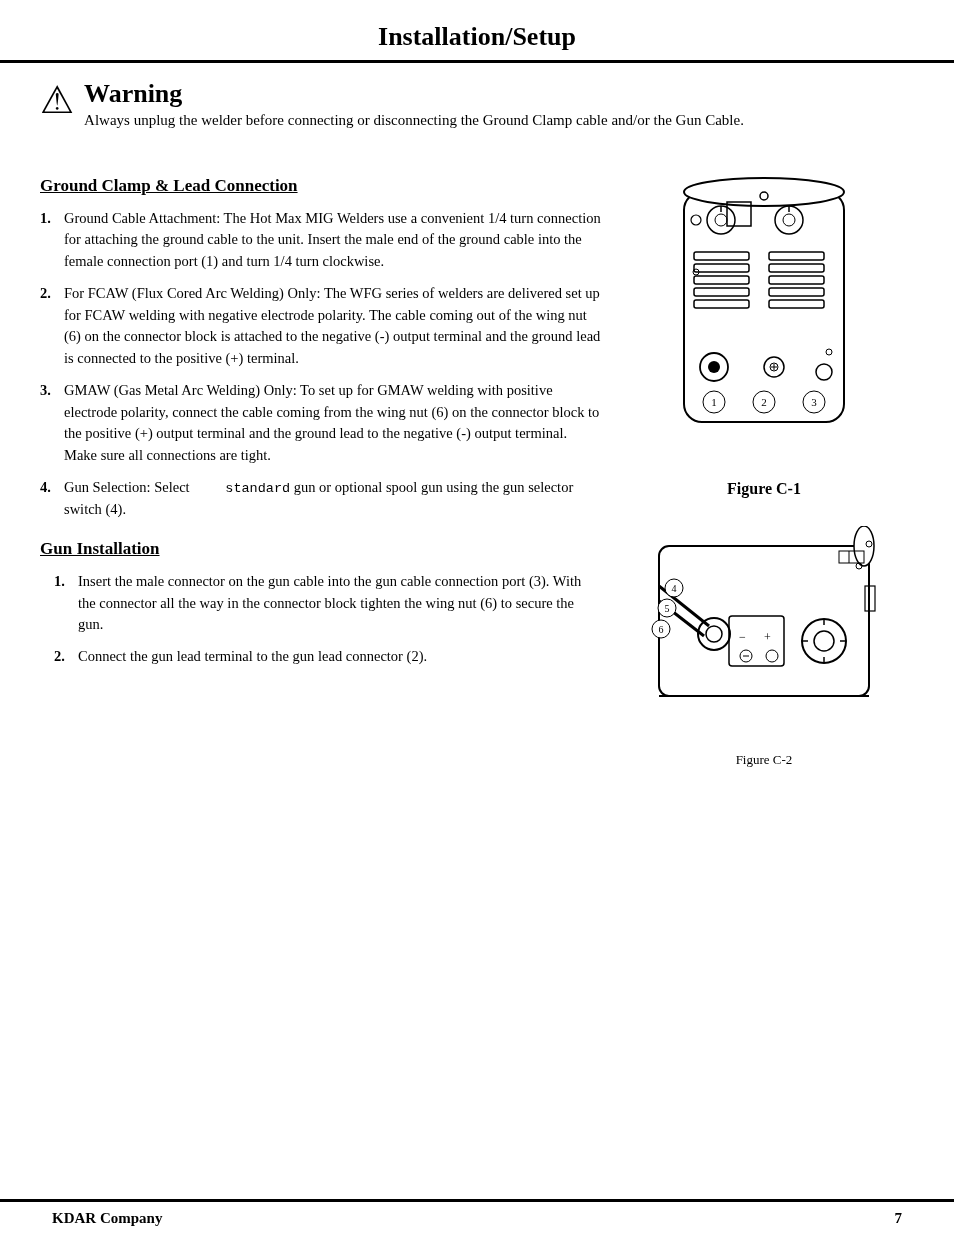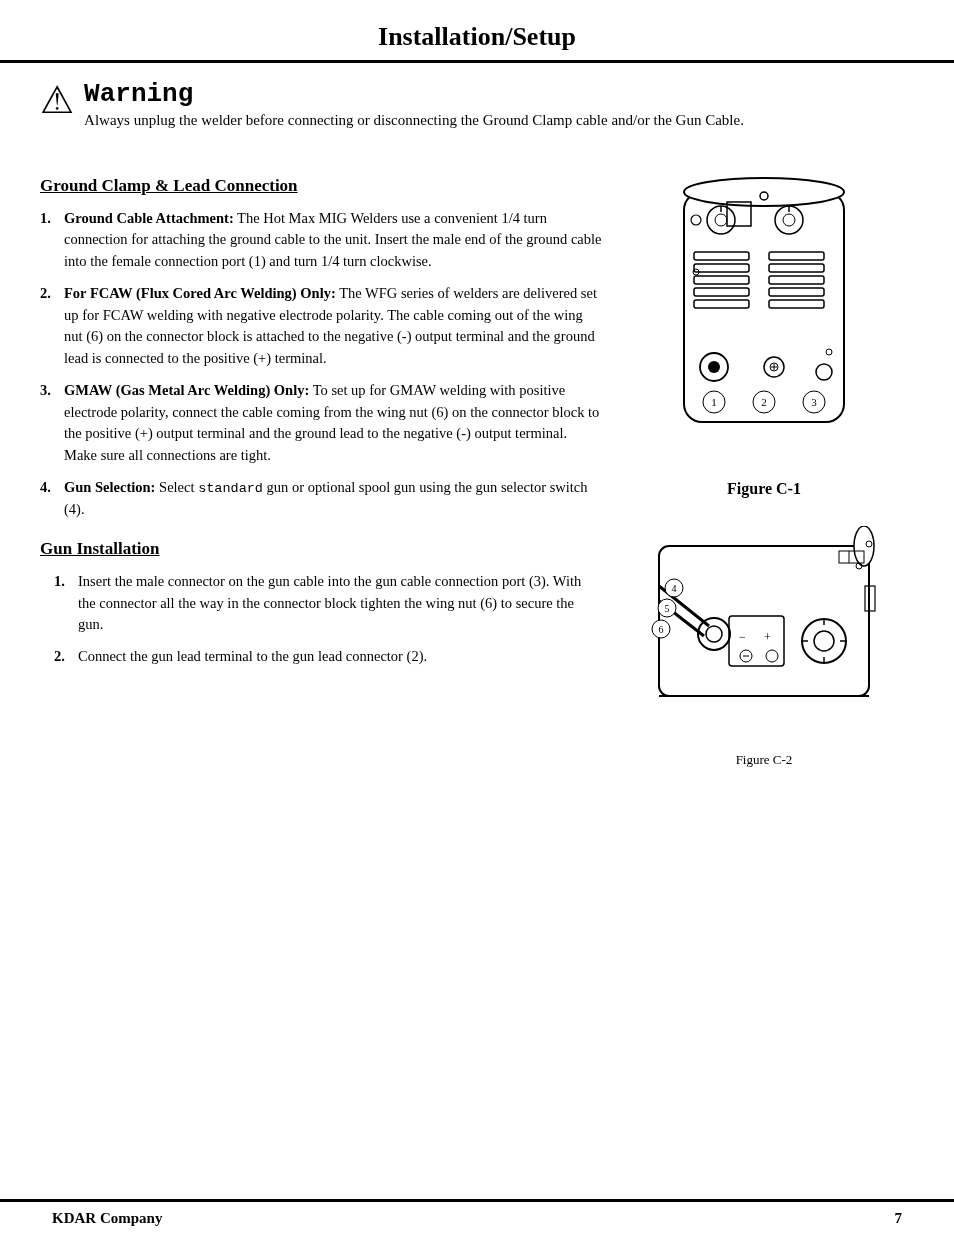--- a/index.html
+++ b/index.html
@@ -100,25 +100,26 @@
       margin-bottom: 10px;
       line-height: 1.5;
       font-size: 14.5px;
     }
     .list-num {
       font-weight: bold;
       flex-shrink: 0;
       min-width: 18px;
     }
     .list-content b {
-      font-weight: bold;
+      font-weight: normal;
     }
     .list-content .mono {
       font-family: "Courier New", Courier, monospace;
       font-size: 13.5px;
+      margin-left: 32px;
     }
 
     
     .gun-list {
       list-style: none;
       padding: 0;
       margin: 0 0 18px 14px;
     }
     .gun-list li {
       display: flex;
@@ -169,21 +170,20 @@
       font-weight: bold;
     }
     .footer-page {
       font-size: 15px;
       font-weight: bold;
     }
 
     .warning-header-row {
       display: flex;
       align-items: flex-start;
-      font-family: Liberation Mono, monospace;
     }
   </style>
 </head>
 <body>
 
 <div class="page">
 
   <div class="page-header">
     <div class="page-title">Installation/Setup</div>
   </div>

